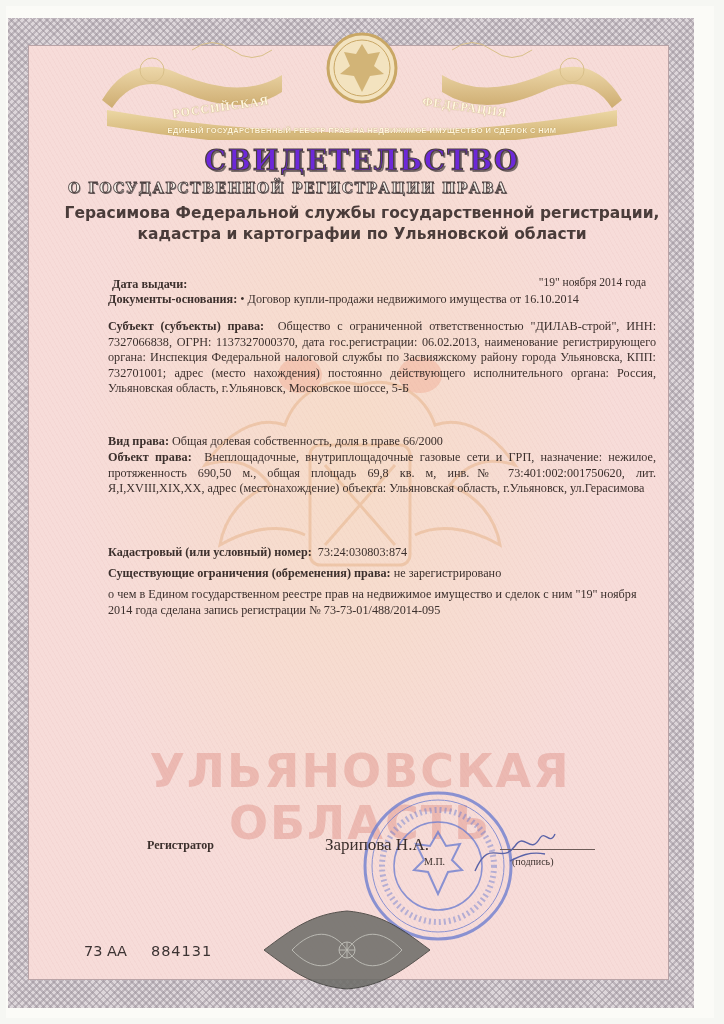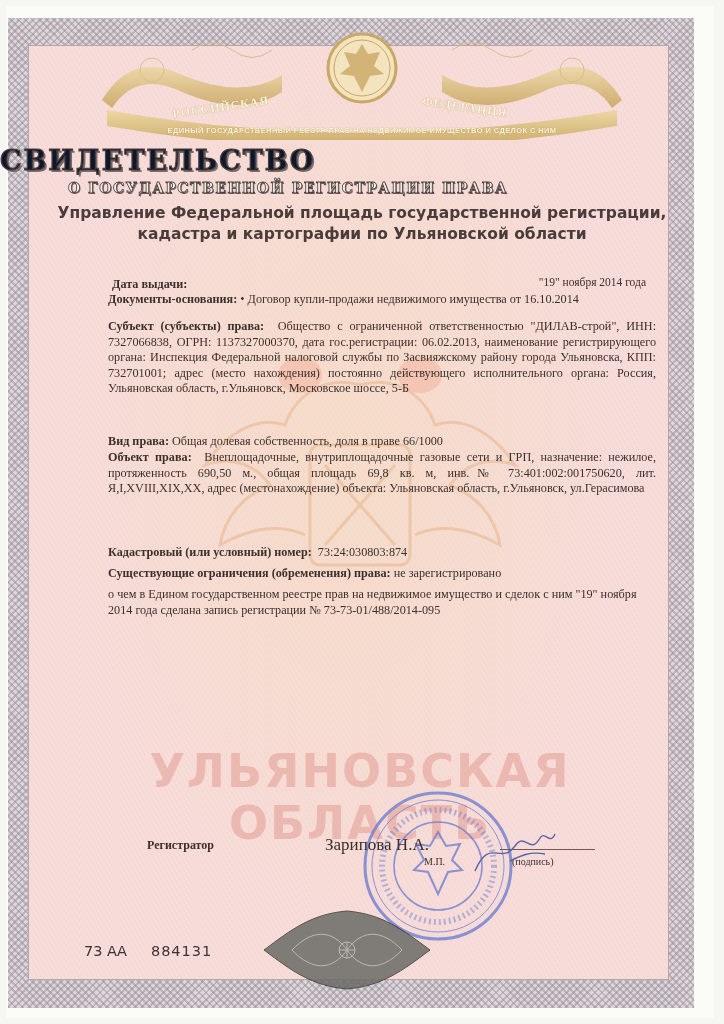--- a/index.html
+++ b/index.html
@@ -37,23 +37,23 @@
   }
   .rt-left { left: 80px; top: 70px; font-size: 12px; transform: rotate(-8deg); }
   .rt-right { left: 330px; top: 70px; font-size: 12px; transform: rotate(8deg); }
   .rt-bottom {
     left: 60px; top: 96px; width: 420px; text-align: center;
     font-family: "Liberation Sans", sans-serif; font-size: 7.5px; letter-spacing: 0.4px;
     color: #fff6dc;
   }
 
   .title {
-    position: absolute; left: 0; top: 145px; width: 724px; text-align: left;
+    position: absolute; left: 0; top: 145px; width: 724px; text-align: center;
     font-family: "DejaVu Serif", serif; font-weight: bold; font-size: 27px;
-    letter-spacing: 2px; color: #0f172a;
+    letter-spacing: 2px; color: #6d28d9;
     -webkit-text-stroke: 1.2px #4b3f3f;
     text-shadow: 2px 2px 0 #7b6d6d;
   }
   .subtitle {
     position: absolute; left: 0; top: 180px; width: 576px; text-align: center;
     font-family: "DejaVu Serif", serif; font-weight: bold; font-size: 14px;
     letter-spacing: 1.5px; color: #f3ede6;
     -webkit-text-stroke: 0.8px #4b3f3f;
     text-shadow: 1px 1px 0 #7b6d6d;
   }
@@ -140,21 +140,21 @@
     </g>
   </svg>
   <div class="ribbon-text rt-left">РОССИЙСКАЯ</div>
   <div class="ribbon-text rt-right">ФЕДЕРАЦИЯ</div>
   <div class="ribbon-text rt-bottom">ЕДИНЫЙ ГОСУДАРСТВЕННЫЙ РЕЕСТР ПРАВ НА НЕДВИЖИМОЕ ИМУЩЕСТВО И СДЕЛОК С НИМ</div>
 </div>
 
 <div class="title">СВИДЕТЕЛЬСТВО</div>
 <div class="subtitle">О ГОСУДАРСТВЕННОЙ РЕГИСТРАЦИИ ПРАВА</div>
 <div class="agency">
-  <div>Управление Федеральной площадь государственной регистрации,</div>
+  <div>Герасимова Федеральной службы государственной регистрации,</div>
   <div>кадастра и картографии по Ульяновской области</div>
 </div>
 
 <svg class="watermark-eagle" viewBox="0 0 370 250">
   <g fill="none" stroke="#e7b58d" stroke-width="3">
     <path d="M185 30 C150 20 120 40 110 70 C80 60 50 80 30 110 C60 100 80 110 95 130 C70 140 50 160 45 190 C80 170 110 170 130 180"></path>
     <path d="M185 30 C220 20 250 40 260 70 C290 60 320 80 340 110 C310 100 290 110 275 130 C300 140 320 160 325 190 C290 170 260 170 240 180"></path>
     <rect x="135" y="90" width="100" height="120" rx="10"></rect>
     <path d="M150 110 L220 190 M220 110 L150 190"></path>
   </g>
@@ -174,21 +174,21 @@
   <span>• Договор купли-продажи недвижимого имущества от 16.10.2014</span>
 </div>
 
 <div class="content subject justify">
   <b>Субъект (субъекты) права:</b>&nbsp;
   <span>Общество с ограниченной ответственностью "ДИЛАВ-строй", ИНН: 7327066838, ОГРН: 1137327000370, дата гос.регистрации: 06.02.2013, наименование регистрирующего органа: Инспекция Федеральной налоговой службы по Засвияжскому району города Ульяновска, КПП: 732701001; адрес (место нахождения) постоянно действующего исполнительного органа: Россия, Ульяновская область, г.Ульяновск, Московское шоссе, 5-Б</span>
 </div>
 
 <div class="content right-type">
   <b>Вид права:</b>
-  <span>Общая долевая собственность, доля в праве 66/1000</span>
+  <span>Общая долевая собственность, доля в праве 66/2000</span>
 </div>
 
 <div class="content object justify">
   <b>Объект права:</b>&nbsp;
   <span>Внеплощадочные, внутриплощадочные газовые сети и ГРП, назначение: нежилое, протяженность 690,50 м., общая площадь 69,8 кв. м, инв.№ 73:401:002:001750620, лит. Я,I,XVIII,XIX,XX, адрес (местонахождение) объекта: Ульяновская область, г.Ульяновск, ул.Герасимова</span>
 </div>
 
 <div class="content cadastral">
   <b>Кадастровый (или условный) номер:</b>&nbsp;
   <span>73:24:030803:874</span>

